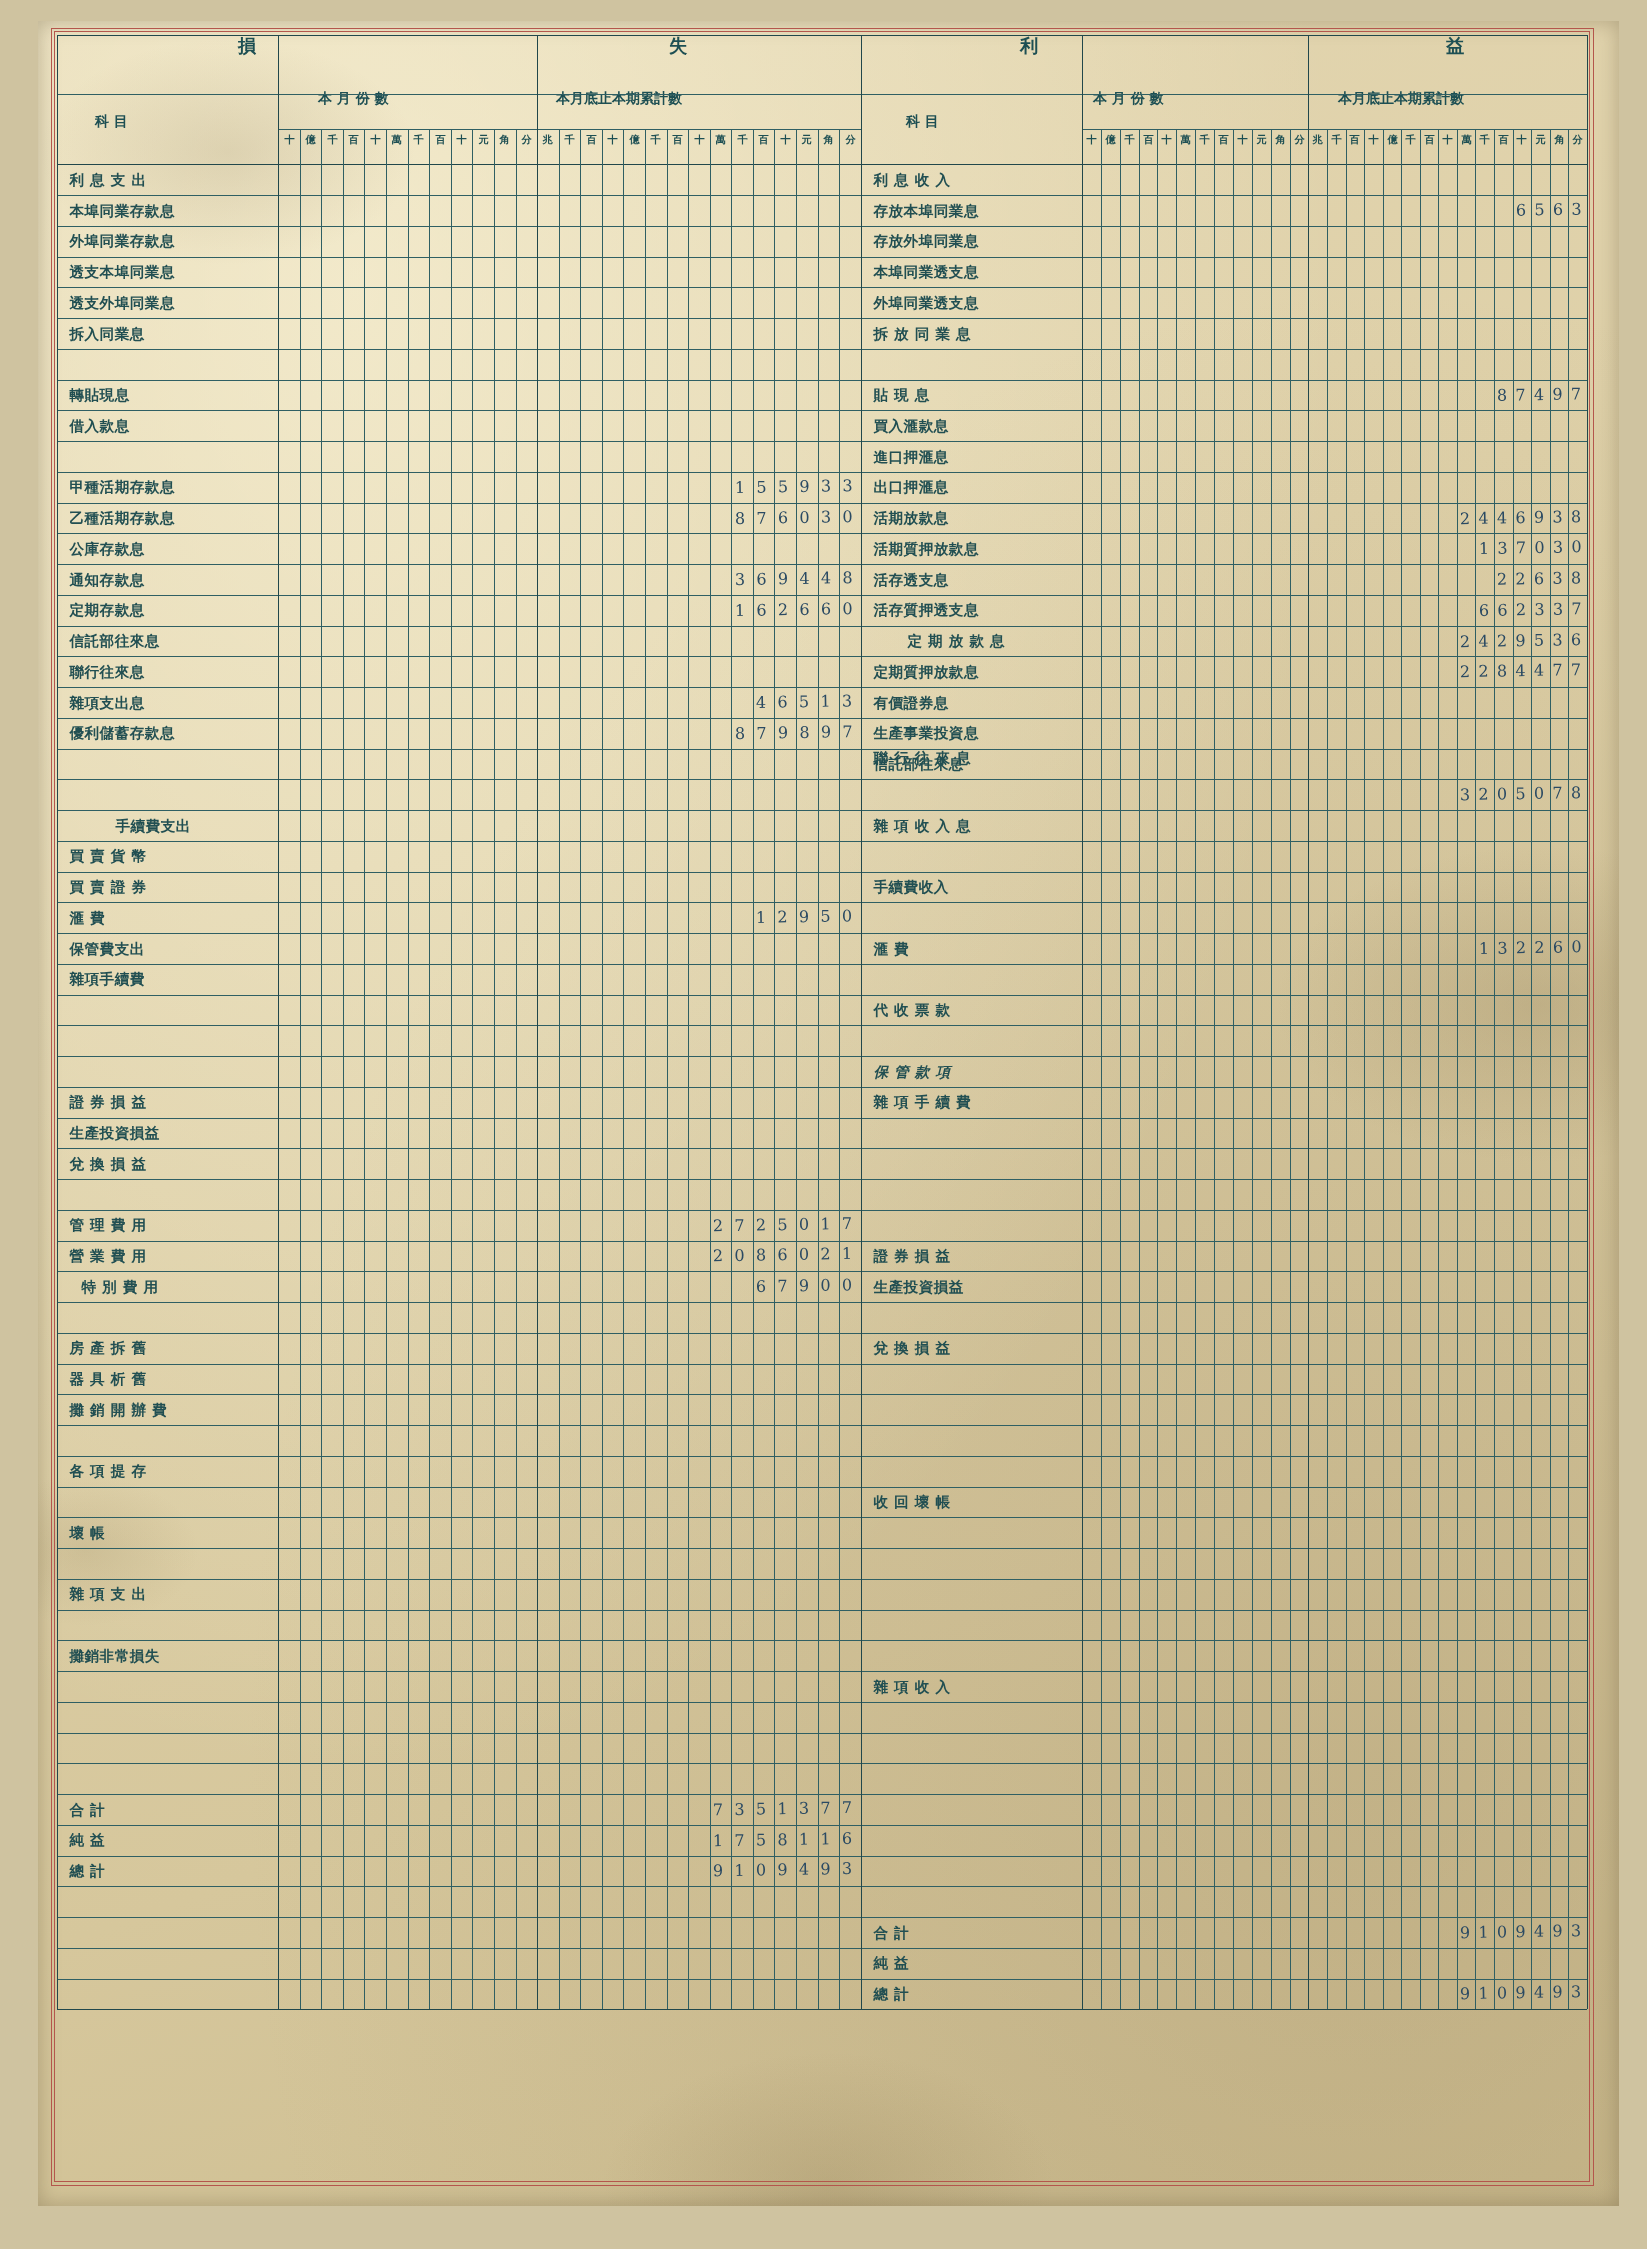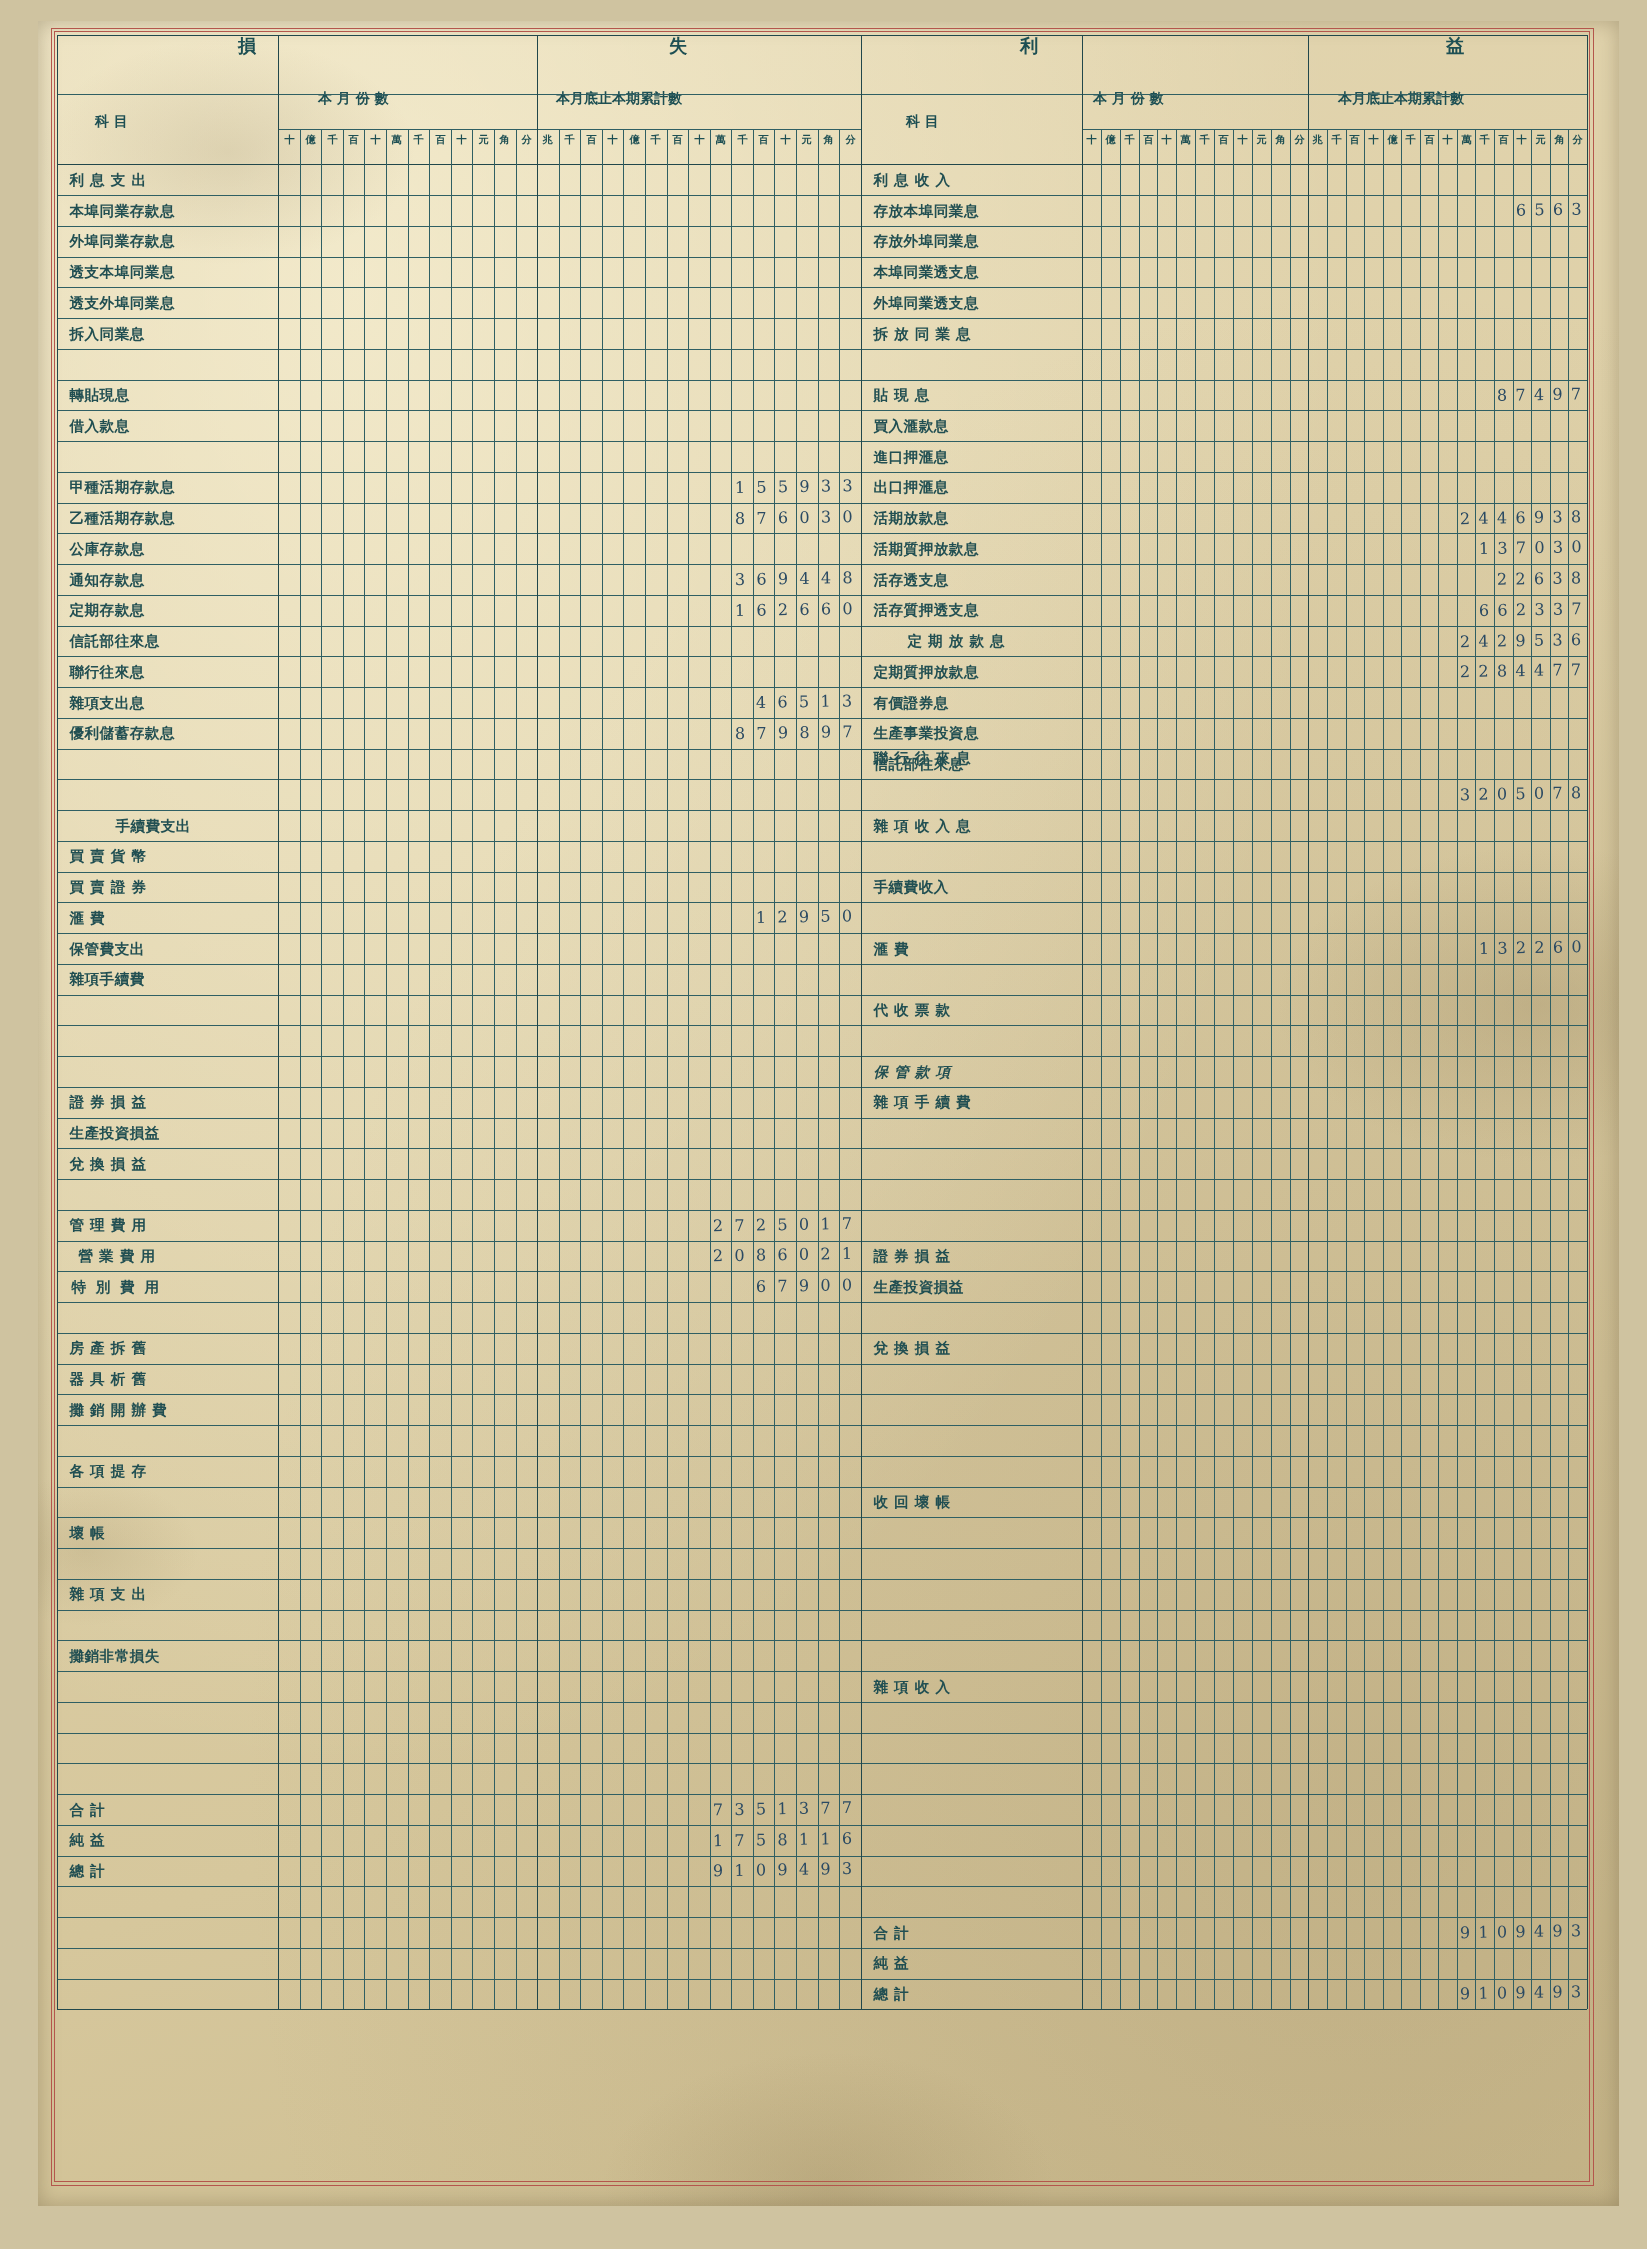--- a/index.html
+++ b/index.html
@@ -327,23 +327,23 @@
         <div class="rowlabel" style="left: 12px; top: 843px; width: 205px;">買 賣 證 券</div>
         <div class="rowlabel" style="left: 12px; top: 874px; width: 205px;">滙        費</div>
         <div class="num" style="left: 699px; top: 872px; letter-spacing: 11.3px;">12950</div>
         <div class="rowlabel" style="left: 12px; top: 905px; width: 205px; font-family: Liberation Mono, monospace;">保管費支出</div>
         <div class="rowlabel" style="left: 12px; top: 935px; width: 205px;">雜項手續費</div>
         <div class="rowlabel" style="left: 12px; top: 1058px; width: 205px;">證 券 損 益</div>
         <div class="rowlabel" style="left: 12px; top: 1089px; width: 205px;">生產投資損益</div>
         <div class="rowlabel" style="left: 12px; top: 1120px; width: 205px;">兌 換 損 益</div>
         <div class="rowlabel" style="left: 12px; top: 1181px; width: 205px;">管 理 費 用</div>
         <div class="num" style="left: 656px; top: 1180px; letter-spacing: 11.3px;">2725017</div>
-        <div class="rowlabel" style="left: 21px; top: 1212px; width: 205px;">營 業 費 用</div>
+        <div class="rowlabel" style="left: 12px; top: 1212px; width: 205px;">營 業 費 用</div>
         <div class="num" style="left: 656px; top: 1210px; letter-spacing: 11.3px;">2086021</div>
-        <div class="rowlabel" style="left: 14px; top: 1243px; width: 205px; font-family: Liberation Mono, monospace;">特 別 費 用</div>
+        <div class="rowlabel" style="left: 24px; top: 1243px; width: 205px;">特 別 費 用</div>
         <div class="num" style="left: 699px; top: 1241px; letter-spacing: 11.3px;">67900</div>
         <div class="rowlabel" style="left: 12px; top: 1304px; width: 205px;">房 產 拆 舊</div>
         <div class="rowlabel" style="left: 12px; top: 1335px; width: 205px;">器 具 析 舊</div>
         <div class="rowlabel" style="left: 12px; top: 1366px; width: 205px;">攤 銷 開 辦 費</div>
         <div class="rowlabel" style="left: 12px; top: 1427px; width: 205px;">各 項 提 存</div>
         <div class="rowlabel" style="left: 12px; top: 1489px; width: 205px;">壞        帳</div>
         <div class="rowlabel" style="left: 12px; top: 1550px; width: 205px;">雜 項 支 出</div>
         <div class="rowlabel" style="left: 12px; top: 1612px; width: 205px;">攤銷非常損失</div>
         <div class="rowlabel" style="left: 12px; top: 1766px; width: 205px;">合        計</div>
         <div class="num" style="left: 656px; top: 1764px; letter-spacing: 11.3px;">7351377</div>

